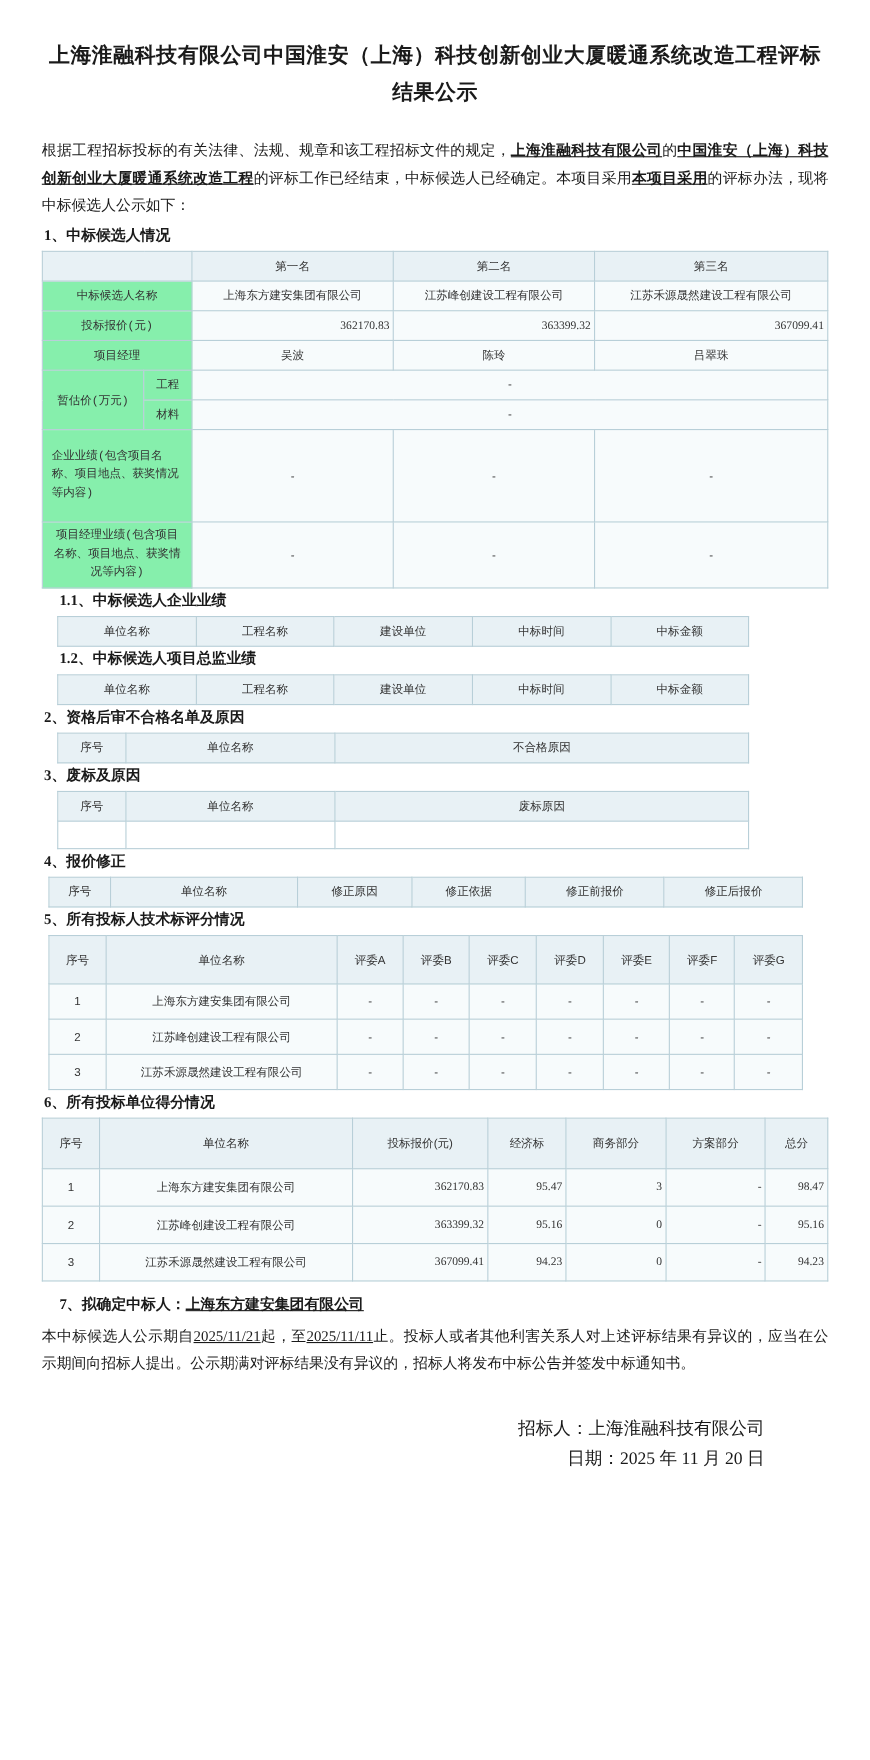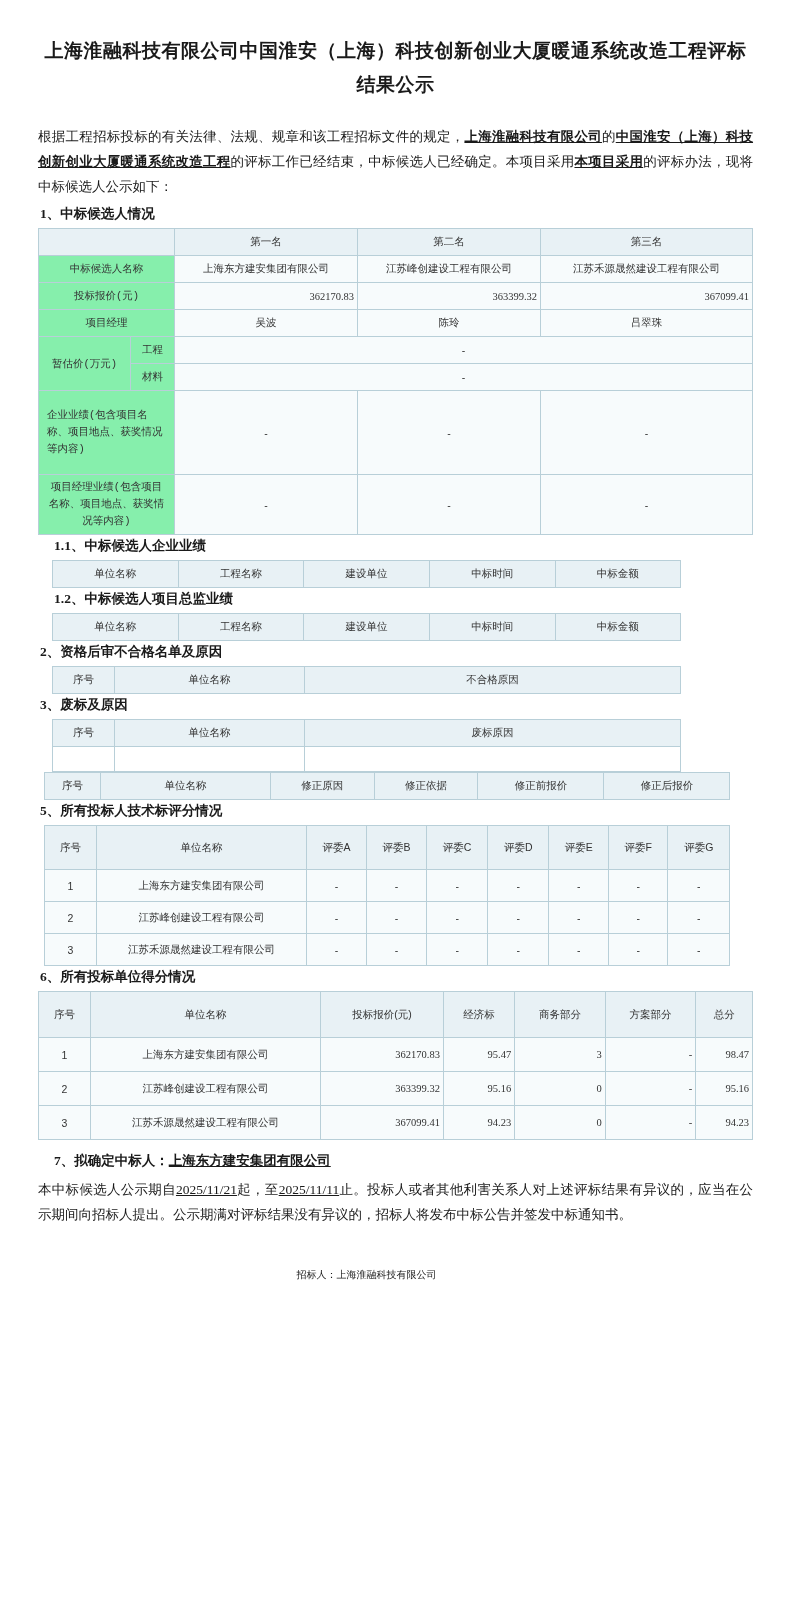--- a/index.html
+++ b/index.html
@@ -57,23 +57,23 @@
   }
   .hdr { background: #e8f1f5; }
   .lbl { background: #86efac; font-family: Liberation Mono, monospace; }
   .cell { background: #f7fbfc; }
   .blank { background: #ffffff; }
   table.t1 td { height: 26px; }
   table.small td { height: 24px; }
   .tall { height: 58px; }
   .footer {
     margin-top: 34px;
-    font-size: 10px;
+    font-size: 16px;
     line-height: 27px;
-    text-align: center;
+    text-align: right;
     padding-right: 58px;
   }
   .spacer8 { height: 8px; }
   .t6 td { height: 34px; }
   .t6 .hdr { height: 46px; }
   .num { font-family: Liberation Serif, serif; text-align: right; }
 </style>
 </head>
 <body>
 
@@ -183,20 +183,21 @@
         <td class="hdr">废标原因</td>
       </tr>
       <tr>
         <td class="blank">&nbsp;</td>
         <td class="blank">&nbsp;</td>
         <td class="blank">&nbsp;</td>
       </tr>
     </tbody>
   </table>
 
+  <div class="section-head">4、报价修正</div>
   <table class="small" style="width:96%;margin-left:6px">
     <tbody>
       <tr>
         <td class="hdr" style="width:56px">序号</td>
         <td class="hdr" style="width:170px">单位名称</td>
         <td class="hdr">修正原因</td>
         <td class="hdr">修正依据</td>
         <td class="hdr">修正前报价</td>
         <td class="hdr">修正后报价</td>
       </tr>
@@ -299,15 +300,16 @@
   <p class="para" style="text-indent:16px">
     <span class="b">7、拟确定中标人：</span><span class="b u">上海东方建安集团有限公司</span>
   </p>
 
   <p class="para">
     <span>本中标候选人公示期自</span><span class="u">2025/11/21</span><span>起，至</span><span class="u">2025/11/11</span><span>止。投标人或者其他利害关系人对上述评标结果有异议的，应当在公示期间向招标人提出。公示期满对评标结果没有异议的，招标人将发布中标公告并签发中标通知书。</span>
   </p>
 
   <div class="footer">
     <div>招标人：上海淮融科技有限公司</div>
+    <div>日期：2025 年 11 月 20 日</div>
   </div>
 
 </div>
 
 </body></html>

